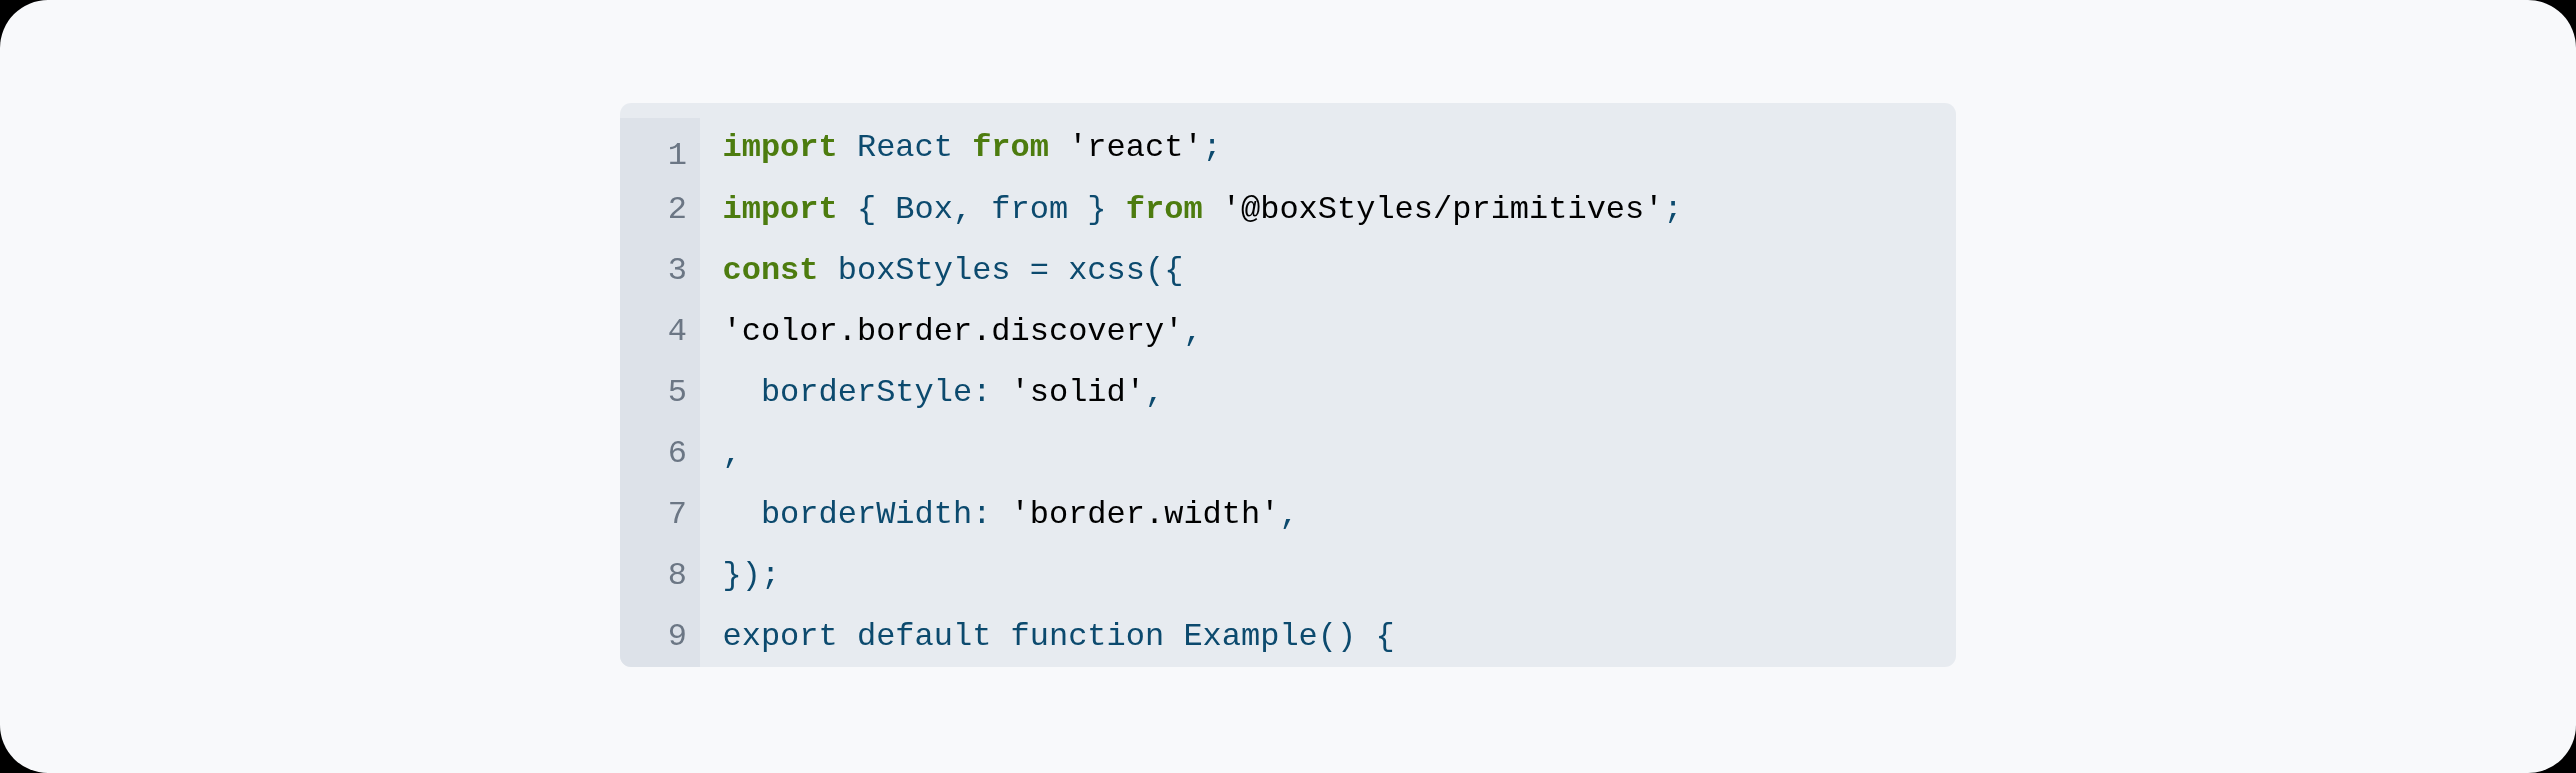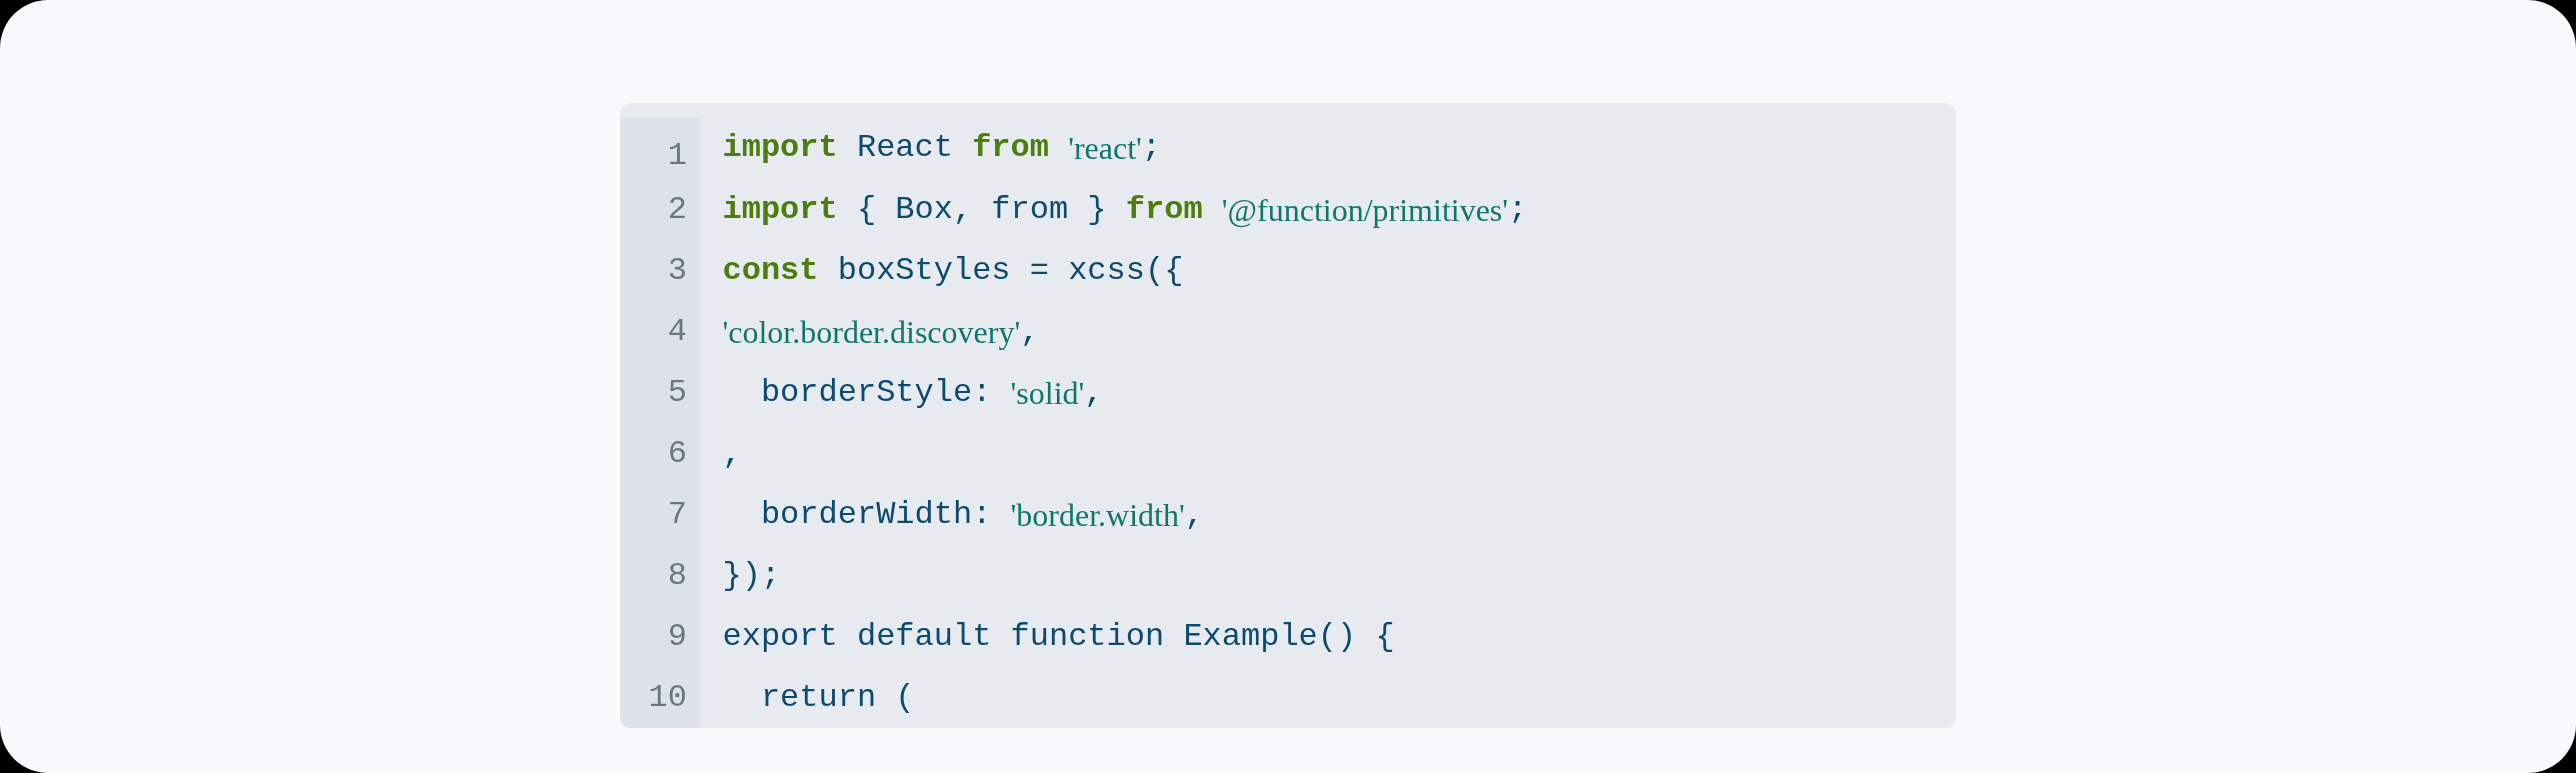--- a/index.html
+++ b/index.html
@@ -47,36 +47,36 @@
   }
   .code {
     padding-left: 22.5px;
     white-space: pre;
     color: #2b3540;
     display:flex; align-items:center;
     height:100%;
   }
   .tok-kw   { color: #4d7c0f; font-weight: 650; }
   .tok-txt  { color: #0c4a6e; }
-  .tok-str  { color: #0f766e; font-family: Liberation Serif, serif; }
+  .tok-str  { color: #000000; }
   .line:first-child { padding-top: 14.5px; height: 76px; }
   .line:first-child .gutter { padding-top:14.5px; }
 </style>
 </head>
 <body>
 
 <div class="page">
   <div class="code-card" id="code-block">
       <div class="line">
         <div class="gutter">1</div>
         <div class="code"><span class="tok-kw">import </span><span class="tok-txt">React </span><span class="tok-kw">from </span><span class="tok-str">'react'</span><span class="tok-txt">;</span></div>
       </div>
       <div class="line">
         <div class="gutter">2</div>
-        <div class="code"><span class="tok-kw">import </span><span class="tok-txt">{ Box, from } </span><span class="tok-kw">from </span><span class="tok-str">'@function/primitives'</span><span class="tok-txt">;</span></div>
+        <div class="code"><span class="tok-kw">import </span><span class="tok-txt">{ Box, from } </span><span class="tok-kw">from </span><span class="tok-str">'@boxStyles/primitives'</span><span class="tok-txt">;</span></div>
       </div>
       <div class="line">
         <div class="gutter">3</div>
         <div class="code"><span class="tok-kw">const </span><span class="tok-txt">boxStyles = xcss({</span></div>
       </div>
       <div class="line">
         <div class="gutter">4</div>
         <div class="code"><span class="tok-str">'color.border.discovery'</span><span class="tok-txt">,</span></div>
       </div>
       <div class="line">
@@ -92,19 +92,15 @@
         <div class="code"><span class="tok-txt">  borderWidth: </span><span class="tok-str">'border.width'</span><span class="tok-txt">,</span></div>
       </div>
       <div class="line">
         <div class="gutter">8</div>
         <div class="code"><span class="tok-txt">});</span></div>
       </div>
       <div class="line">
         <div class="gutter">9</div>
         <div class="code"><span class="tok-txt">export default function Example() {</span></div>
       </div>
-      <div class="line">
-        <div class="gutter">10</div>
-        <div class="code"><span class="tok-txt">  return (</span></div>
-      </div>
     </div>
 </div>
 
 
 </body></html>

